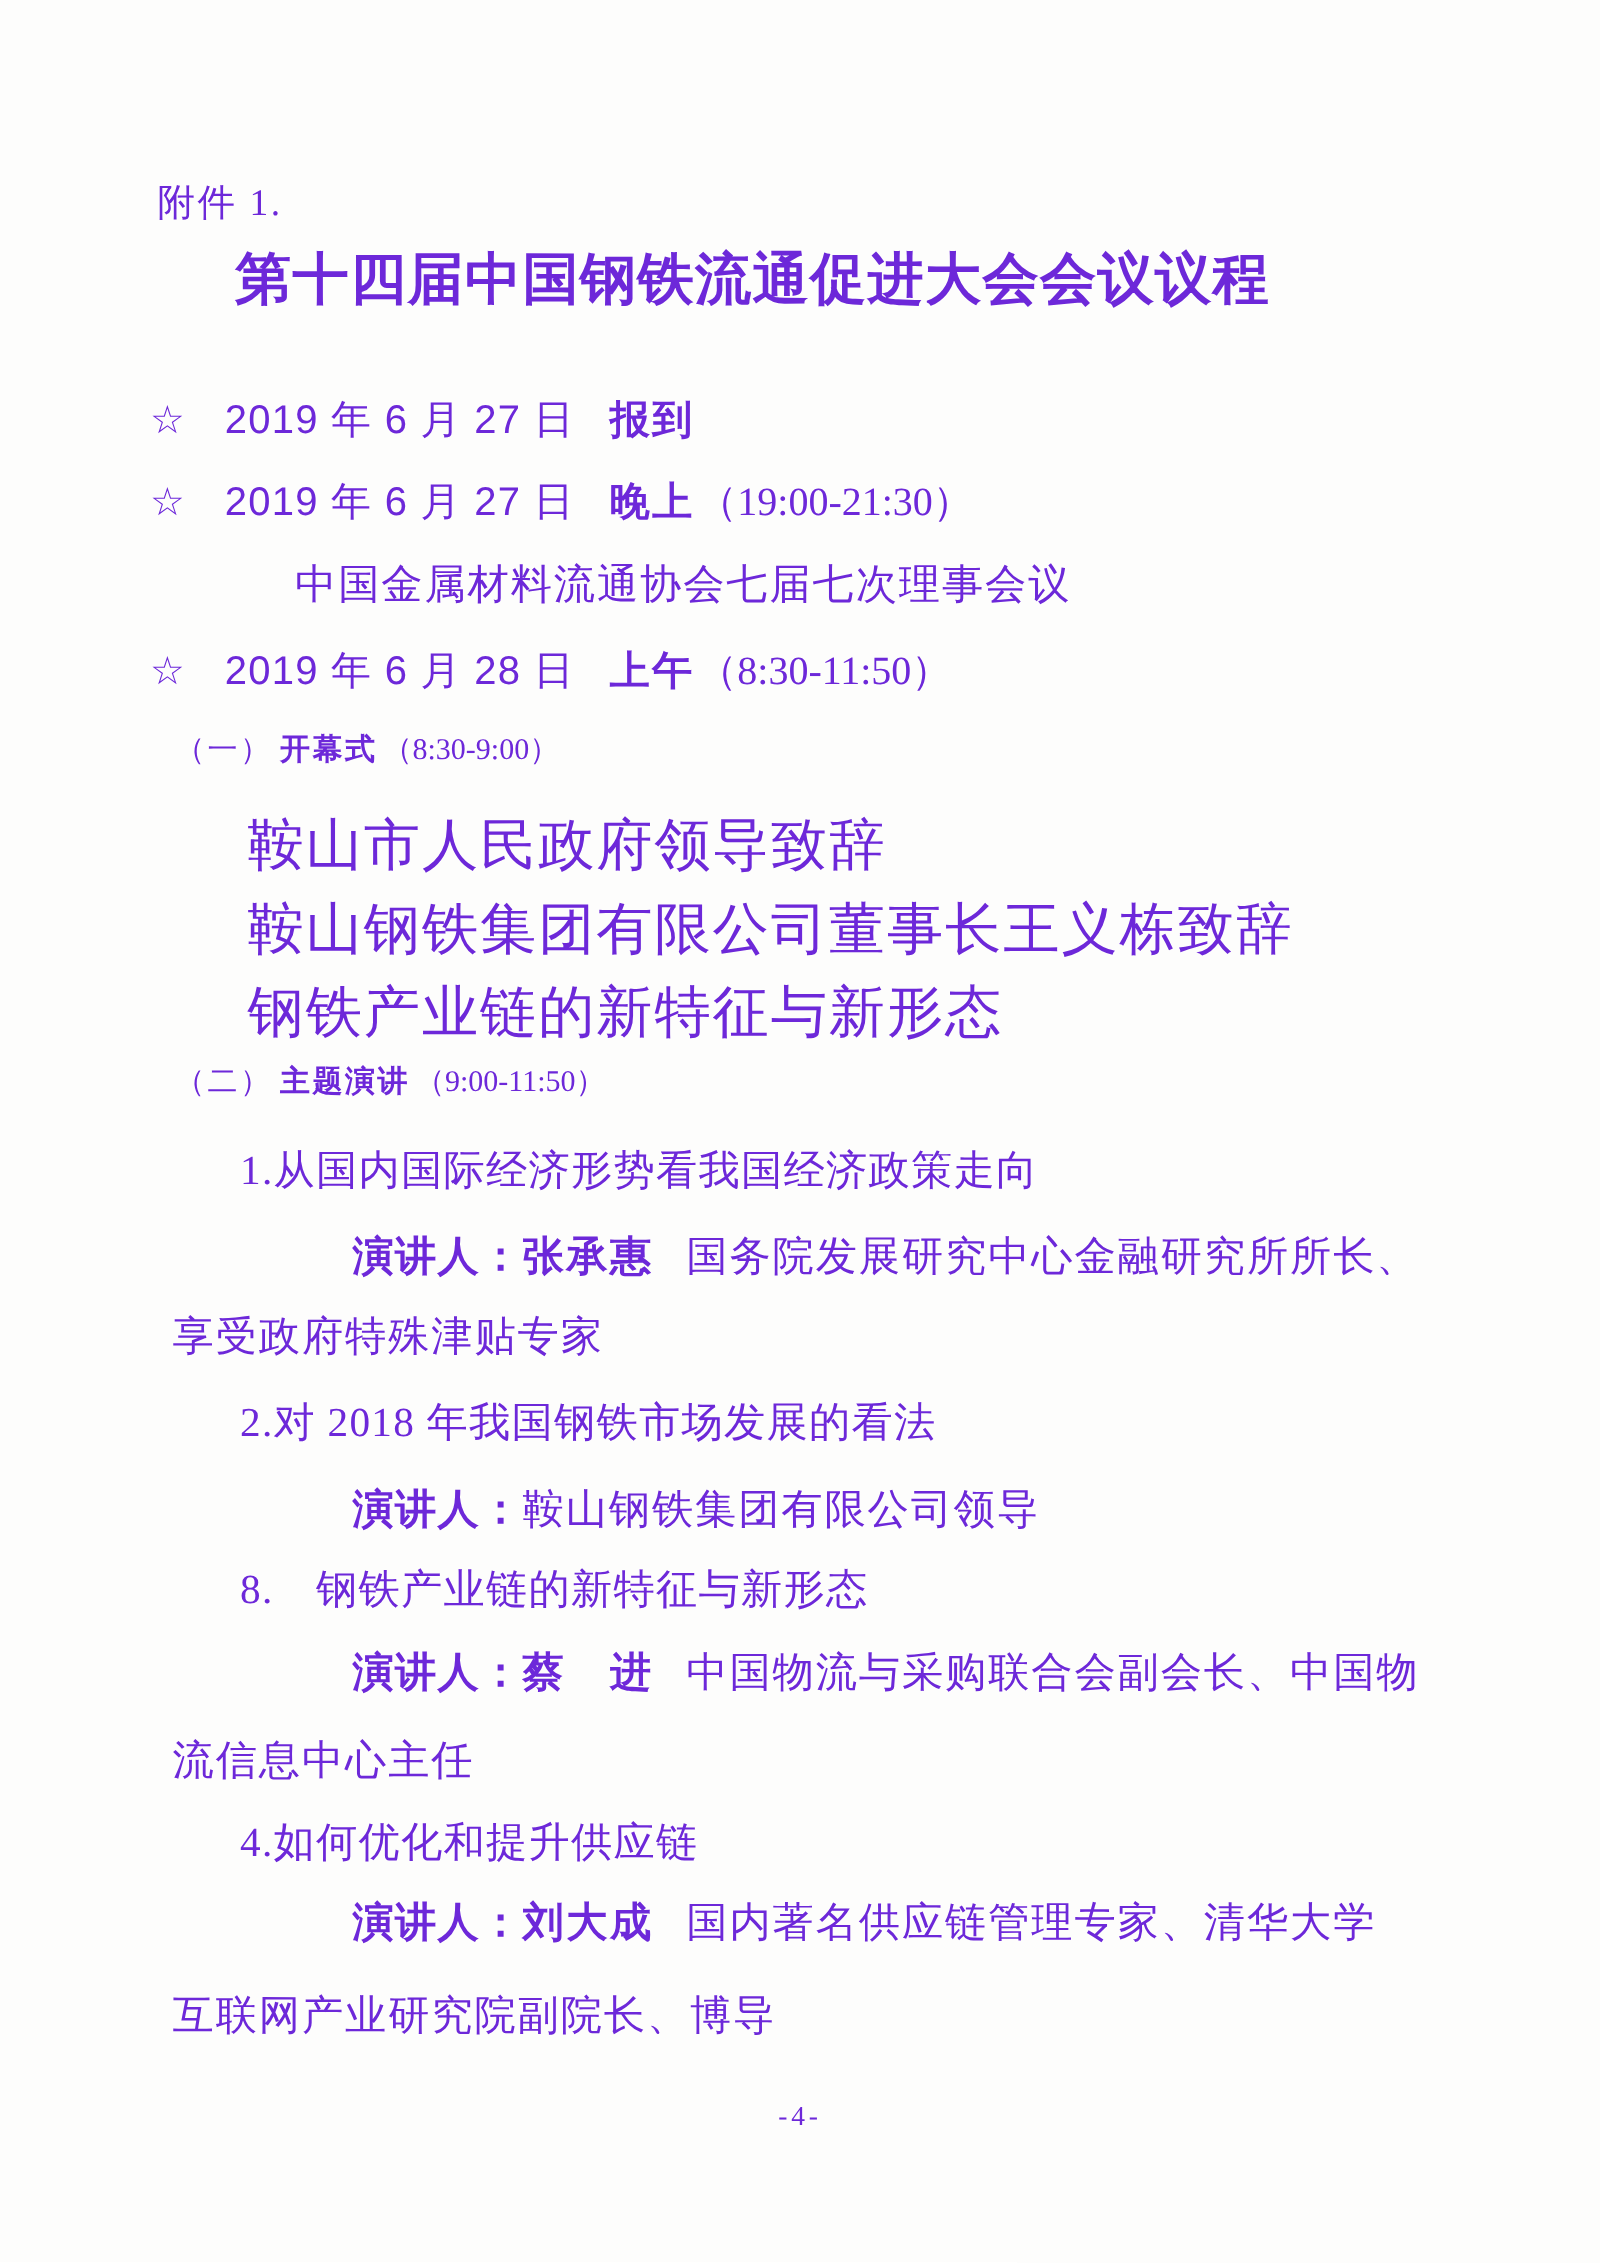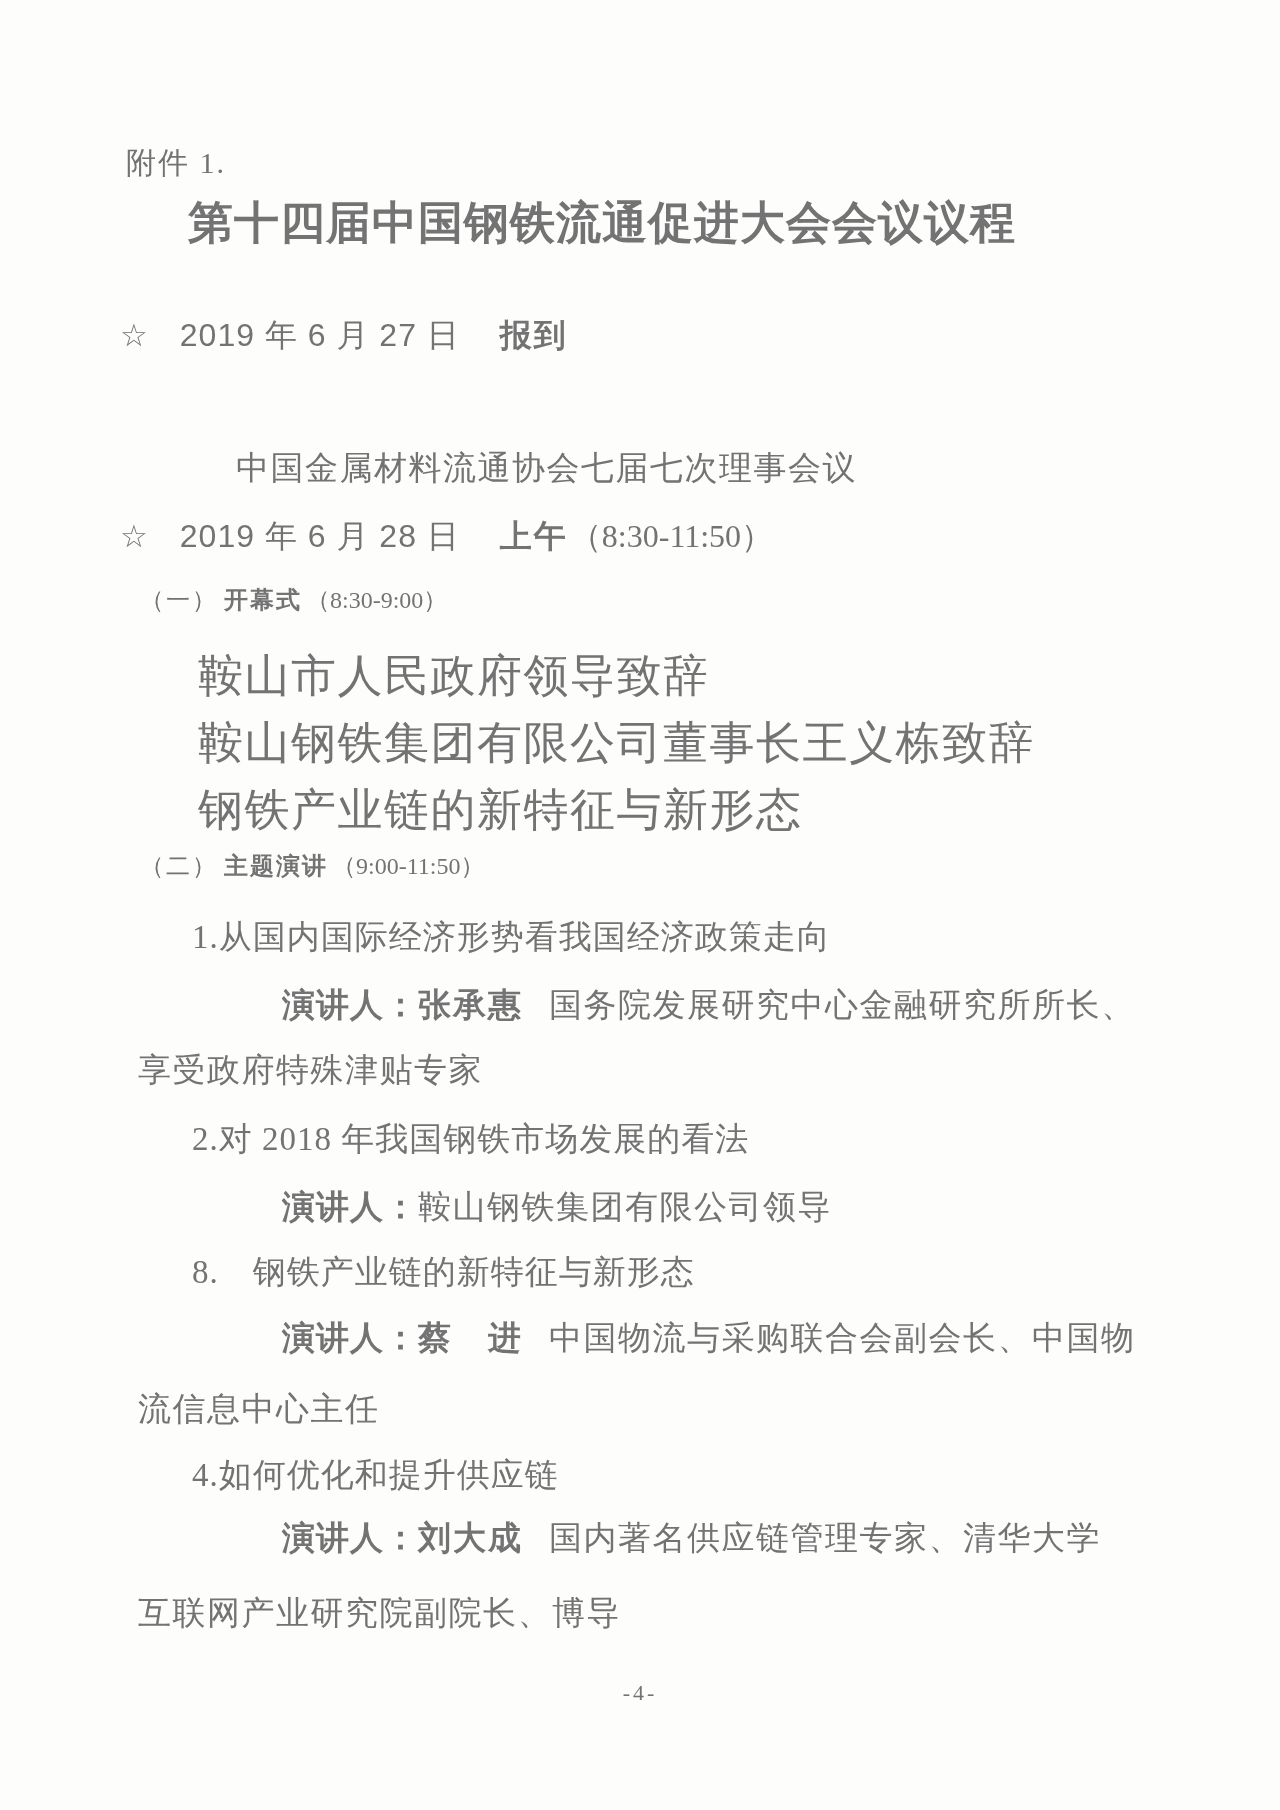--- a/index.html
+++ b/index.html
@@ -1,37 +1,37 @@
 <!DOCTYPE html>
 <html><head>
 <meta charset="utf-8">
 <style>
   html,body { margin:0; padding:0; background:#ffffff; }
   .page {
     position:relative;
     width:1280px; height:1810px;
     background:#fdfdfc;
-    color:#737373;
+    color:#6d28d9;
     overflow:hidden;
   }
   .line { position:absolute; white-space:pre; line-height:1; }
   .serif { font-family:"Liberation Serif", serif; }
   .sans  { font-family:"Liberation Sans", sans-serif; }
 
   .attachment-label { left:126px; top:148px; font-size:30px; letter-spacing:2px; }
 
   .doc-title { left:188px; top:201px; font-size:45px; font-weight:bold; letter-spacing:1px; }
 
   .entry { left:120px; font-size:32px; }
   .entry-1 { top:319px; }
   .entry-2 { top:385px; }
   .entry-3 { top:520px; }
   .star { display:inline-block; margin-right:32px; font-size:31px; }
   .entry-date { letter-spacing:1px; }
-  .entry-session { font-weight:bold; margin-left:40px; letter-spacing:2px; }
+  .entry-session { font-weight:bold; margin-left:28px; letter-spacing:2px; }
   .entry-time { font-family:"Liberation Serif", serif; font-weight:normal;
                 letter-spacing:0; margin-left:2px; }
 
   .council-note { left:236px; top:452px; font-size:33px; letter-spacing:1.5px; }
 
   .section-heading { left:140px; font-size:24px; }
   .section-1 { top:588px; }
   .section-2 { top:854px; }
   .sec-prefix { letter-spacing:2px; }
   .sec-name { font-weight:bold; letter-spacing:2px; margin-left:6px; }
@@ -70,20 +70,21 @@
 <body>
 
 <div class="page">
 
   <div class="line serif attachment-label">附件 1.</div>
 
   <div class="line serif doc-title">第十四届中国钢铁流通促进大会会议议程</div>
 
   <div class="line sans entry entry-1"><span class="star">☆</span><span class="entry-date">2019 年 6 月 27 日</span><span class="entry-session">报到</span><span class="entry-time"></span></div>
 
+  <div class="line sans entry entry-2"><span class="star">☆</span><span class="entry-date">2019 年 6 月 27 日</span><span class="entry-session">晚上</span><span class="entry-time">（19:00-21:30）</span></div>
 
   <div class="line serif council-note">中国金属材料流通协会七届七次理事会议</div>
 
   <div class="line sans entry entry-3"><span class="star">☆</span><span class="entry-date">2019 年 6 月 28 日</span><span class="entry-session">上午</span><span class="entry-time">（8:30-11:50）</span></div>
 
   <div class="line sans section-heading section-1"><span class="sec-prefix">（一）</span><span class="sec-name">开幕式</span><span class="sec-time">（8:30-9:00）</span></div>
 
   <div class="line serif opening-item item-1">鞍山市人民政府领导致辞</div>
   <div class="line serif opening-item item-2">鞍山钢铁集团有限公司董事长王义栋致辞</div>
   <div class="line serif opening-item item-3">钢铁产业链的新特征与新形态</div>

